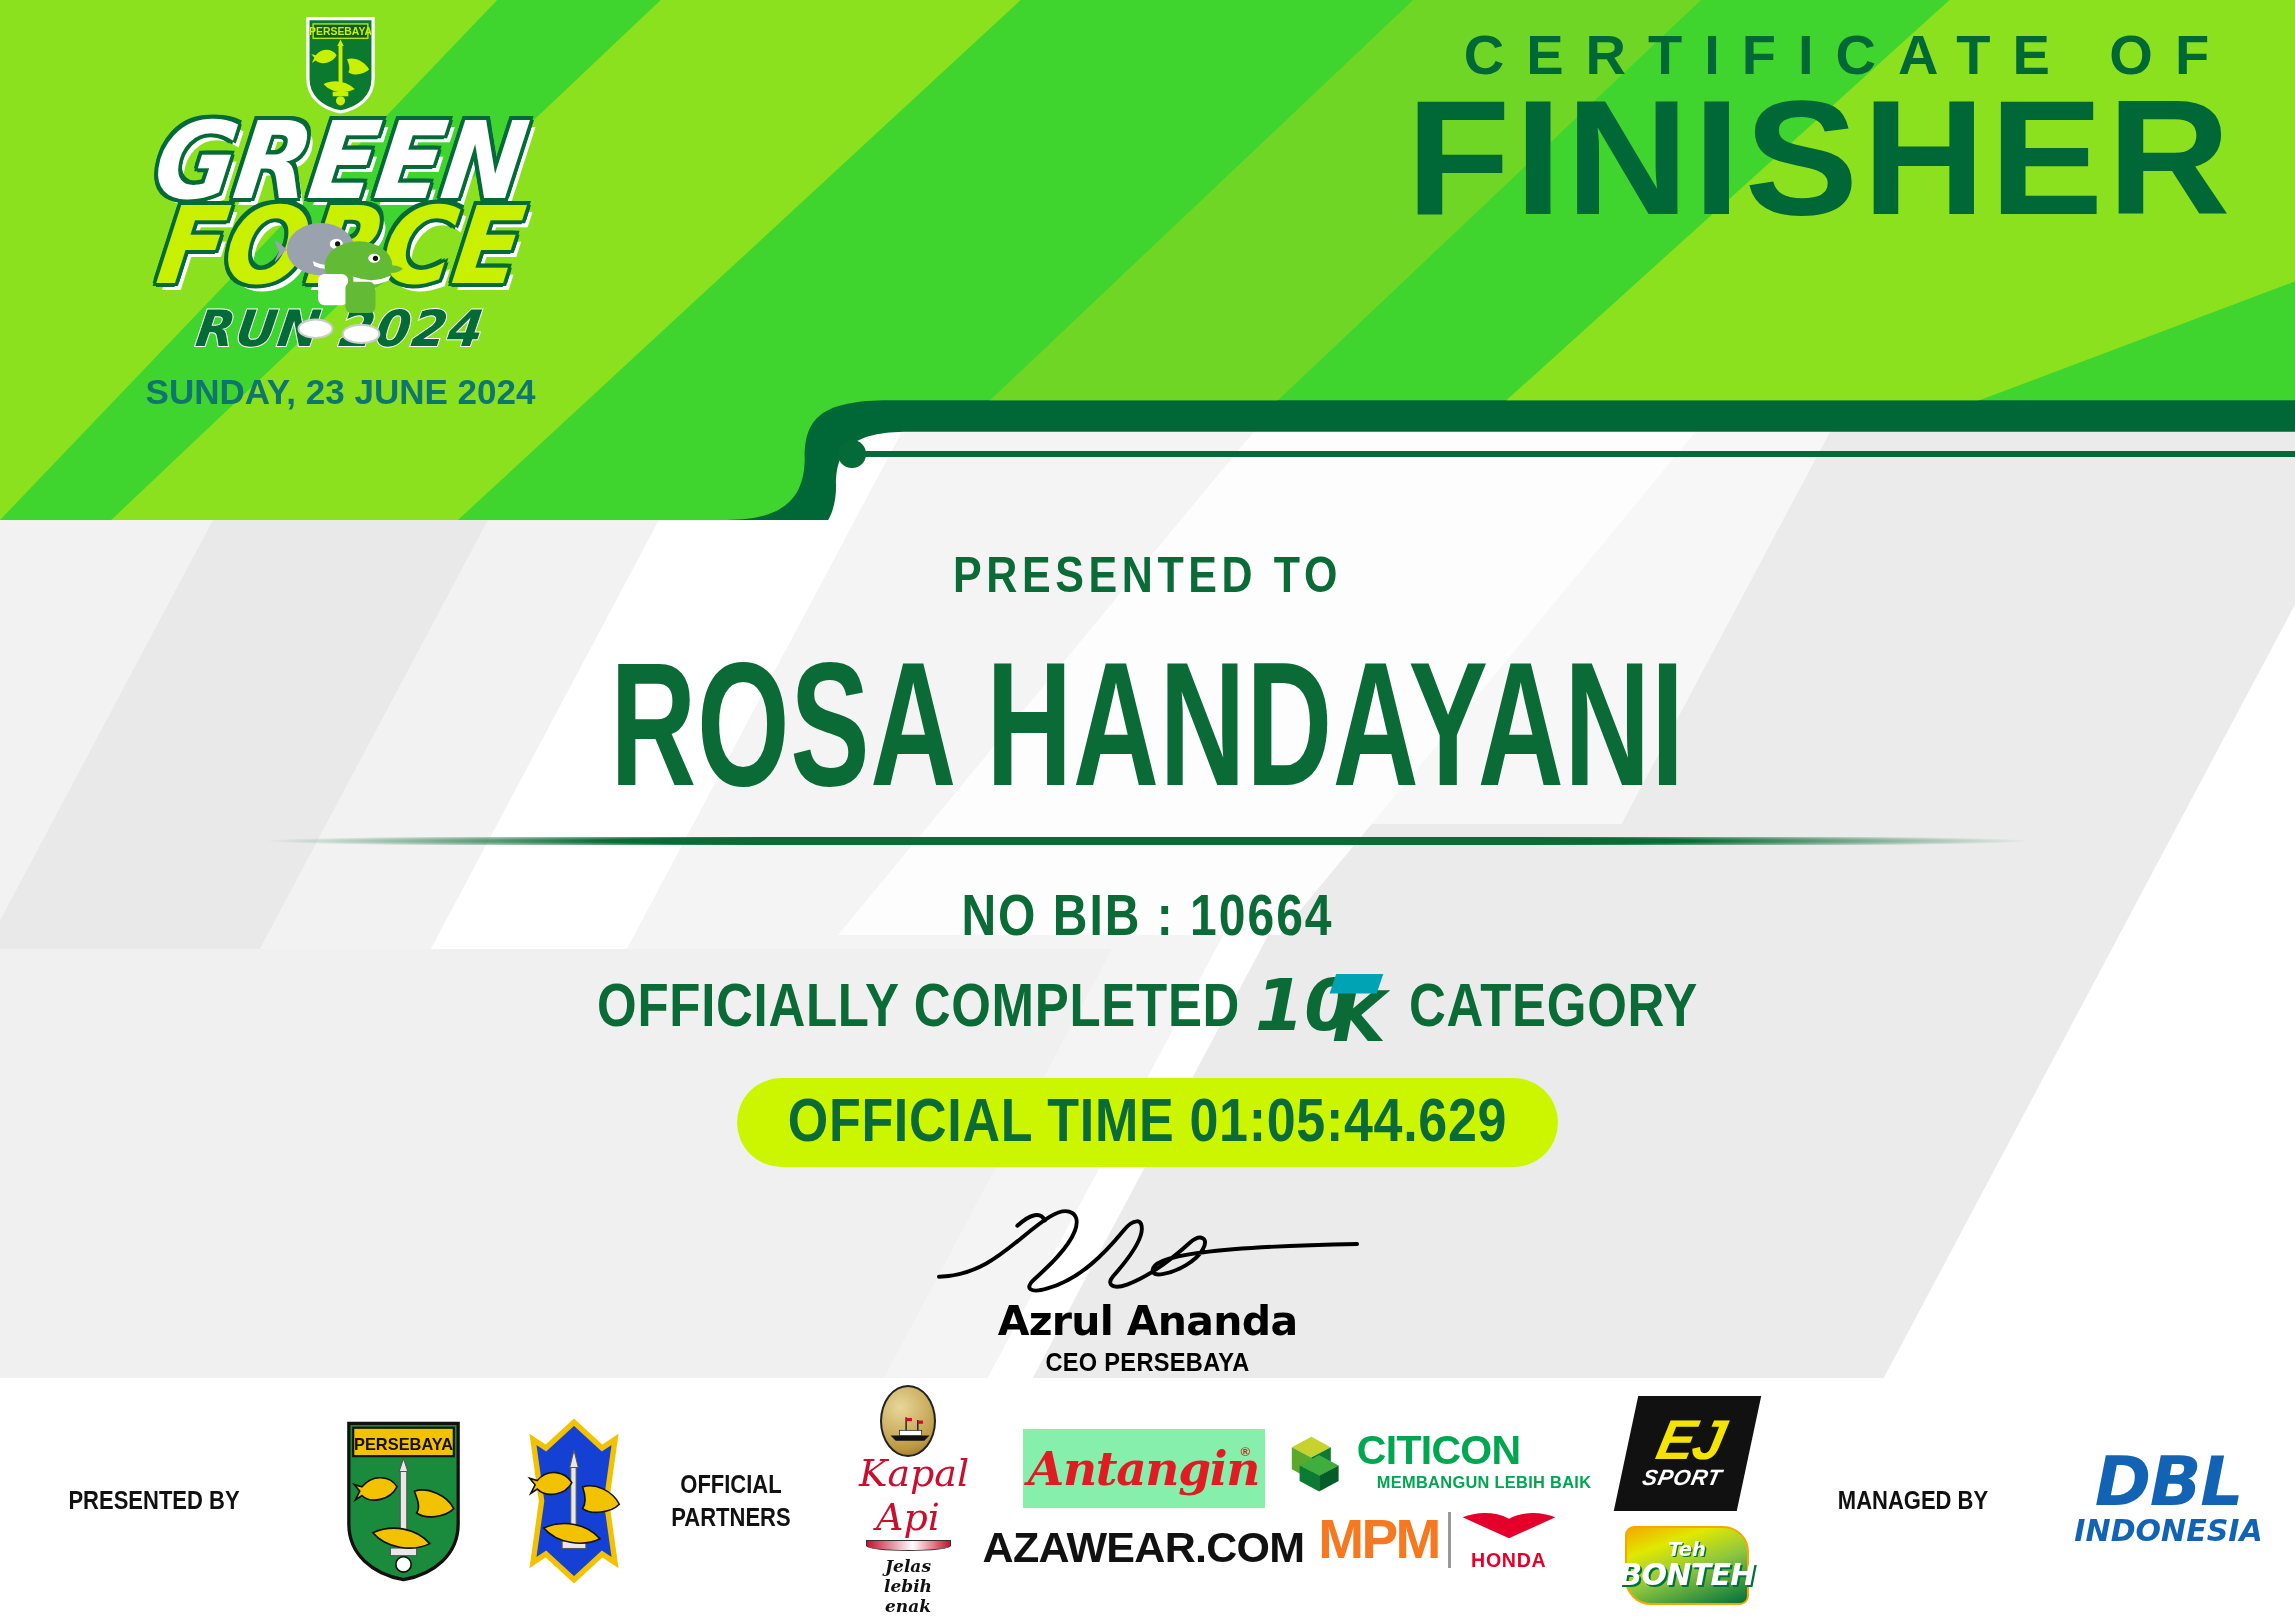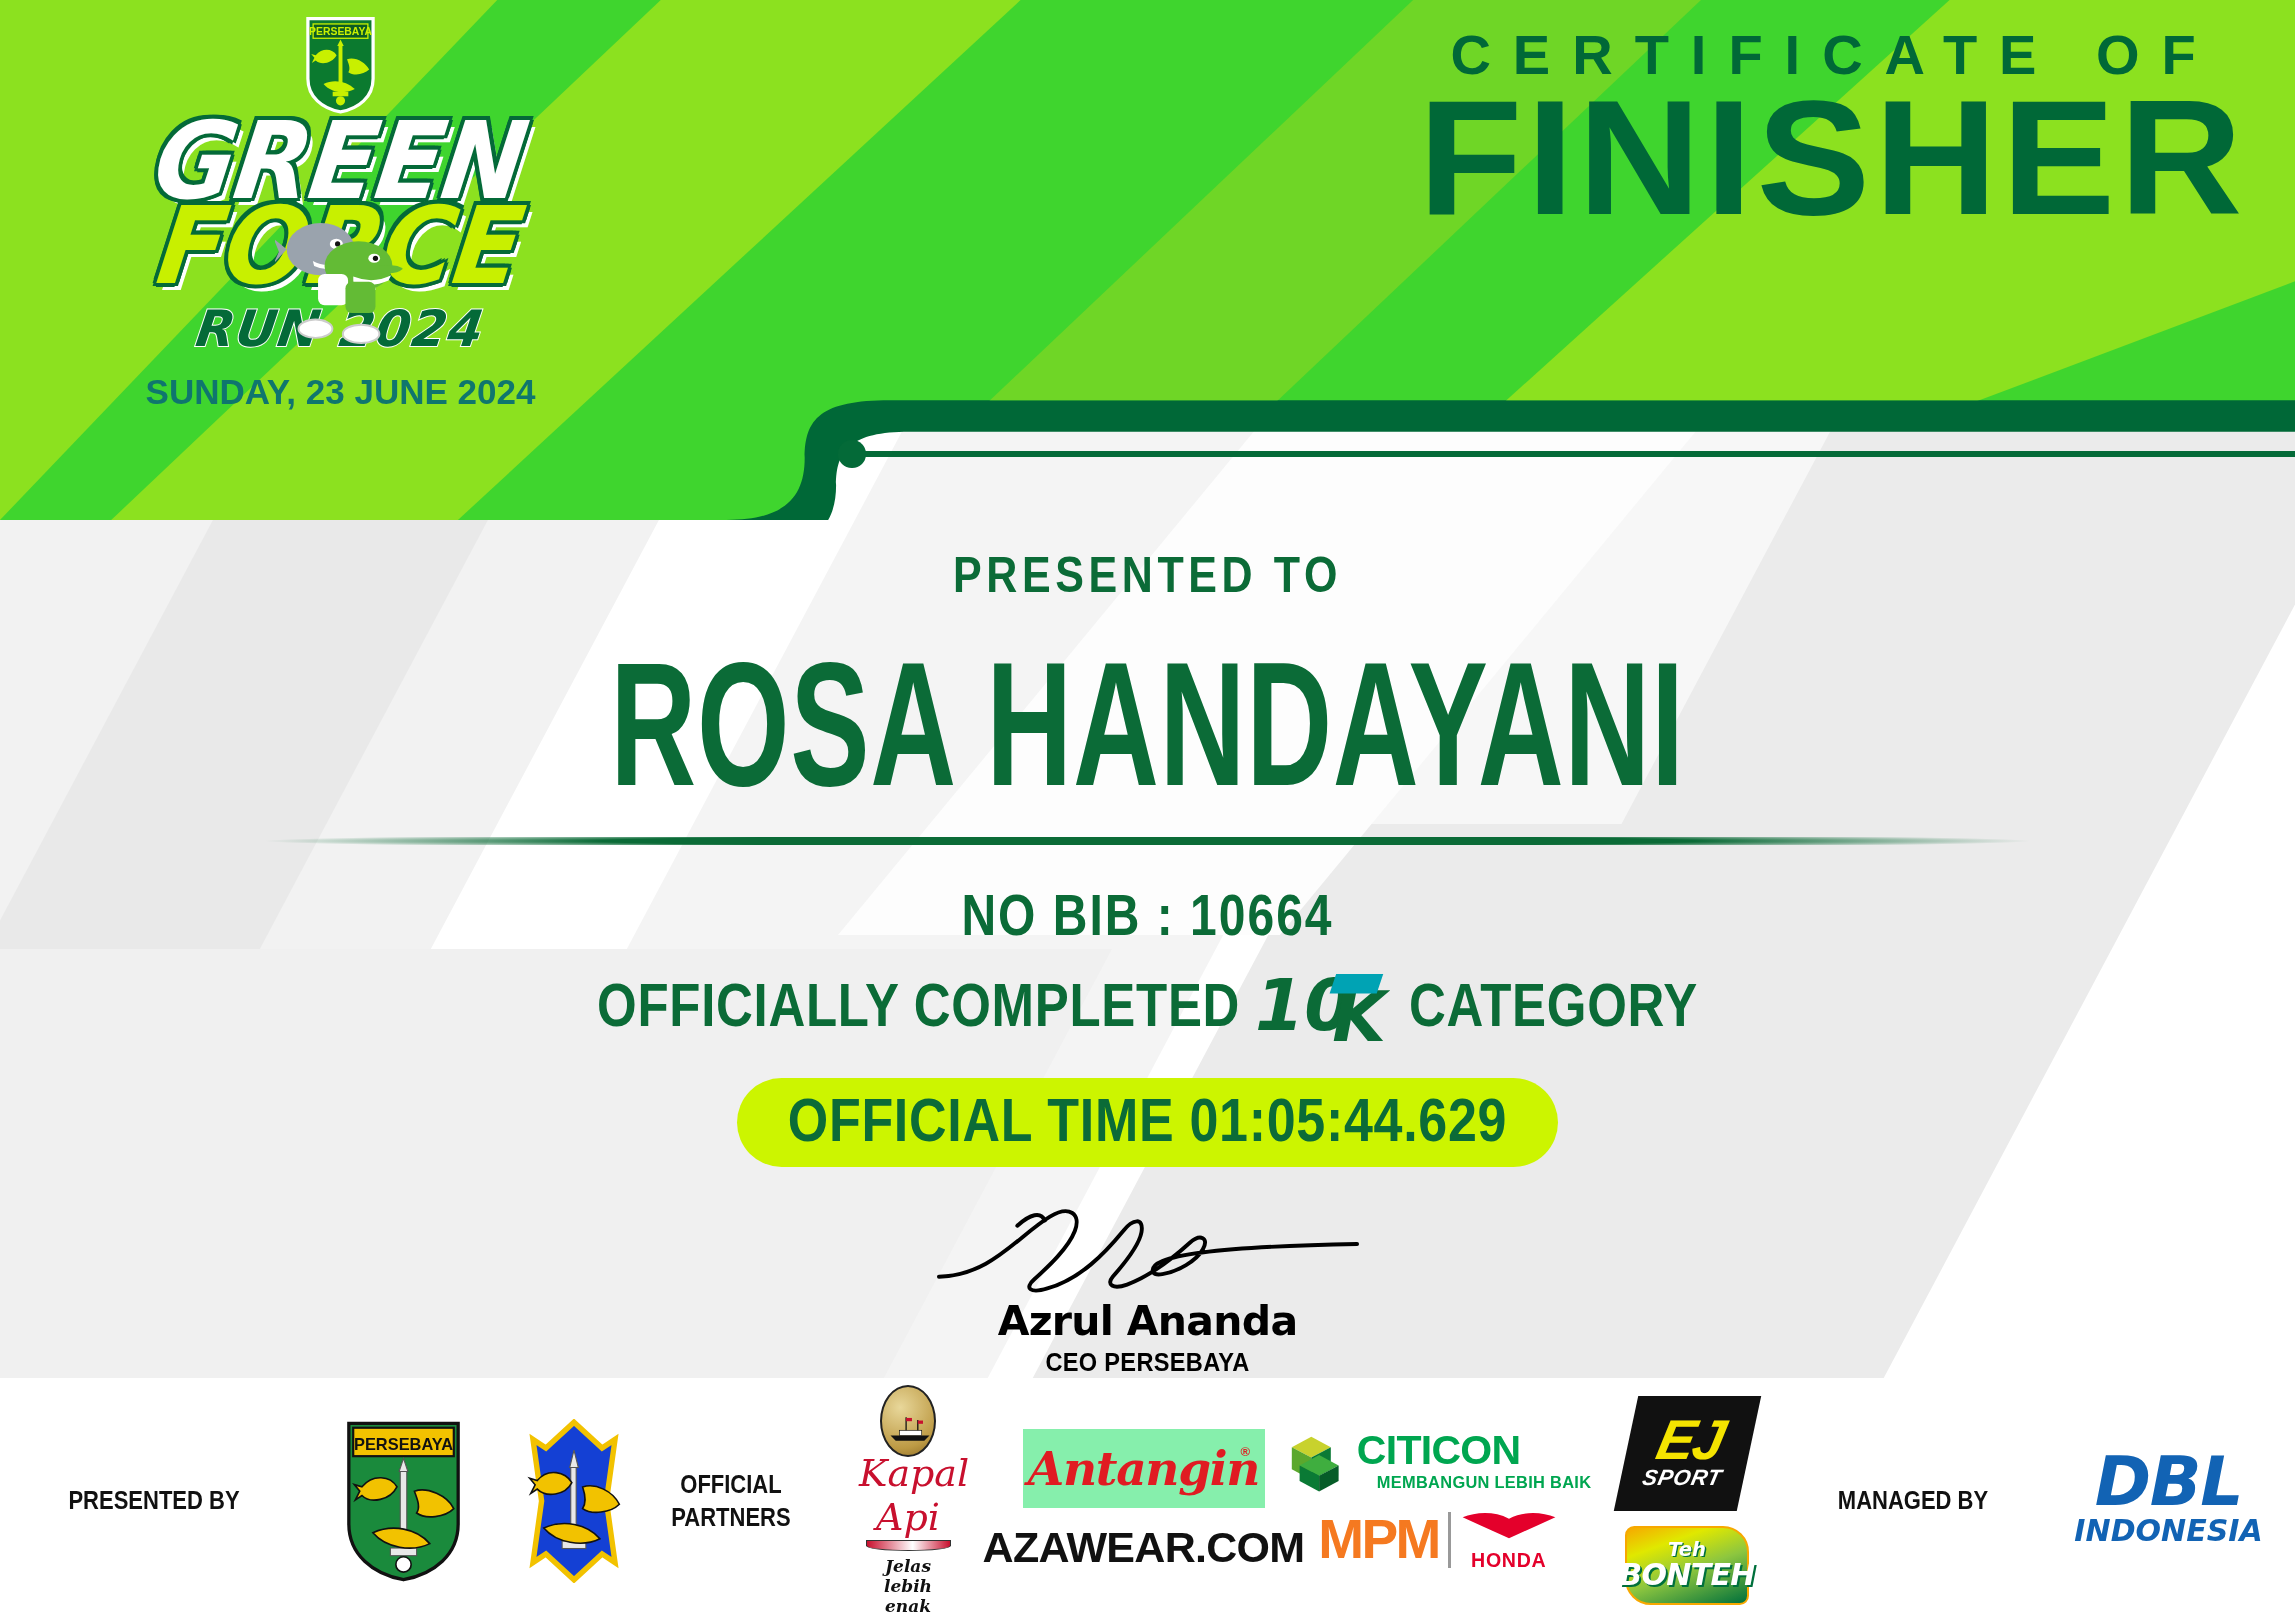--- a/index.html
+++ b/index.html
@@ -107,22 +107,22 @@
   }
   .gf-date {
     margin-top:14.4px;
     font-size:35px; font-weight:bold;
     font-family:"Liberation Sans", sans-serif;
     color:#0f766e;
     letter-spacing:0px;
   }
 
   .cert-title {
-    position:absolute; right:48px; top:23.6px;
-    text-align:left;
+    position:absolute; right:60px; top:23.6px;
+    text-align:right;
   }
   .cert-of {
     font-size:56px; font-weight:bold; letter-spacing:22px;
     color:#006837;
     font-family:"Liberation Sans", sans-serif;
     line-height:1.1;
     padding-right:3.9px;
   }
   .cert-fin {
     font-size:164px; font-weight:bold; letter-spacing:3.9px;

